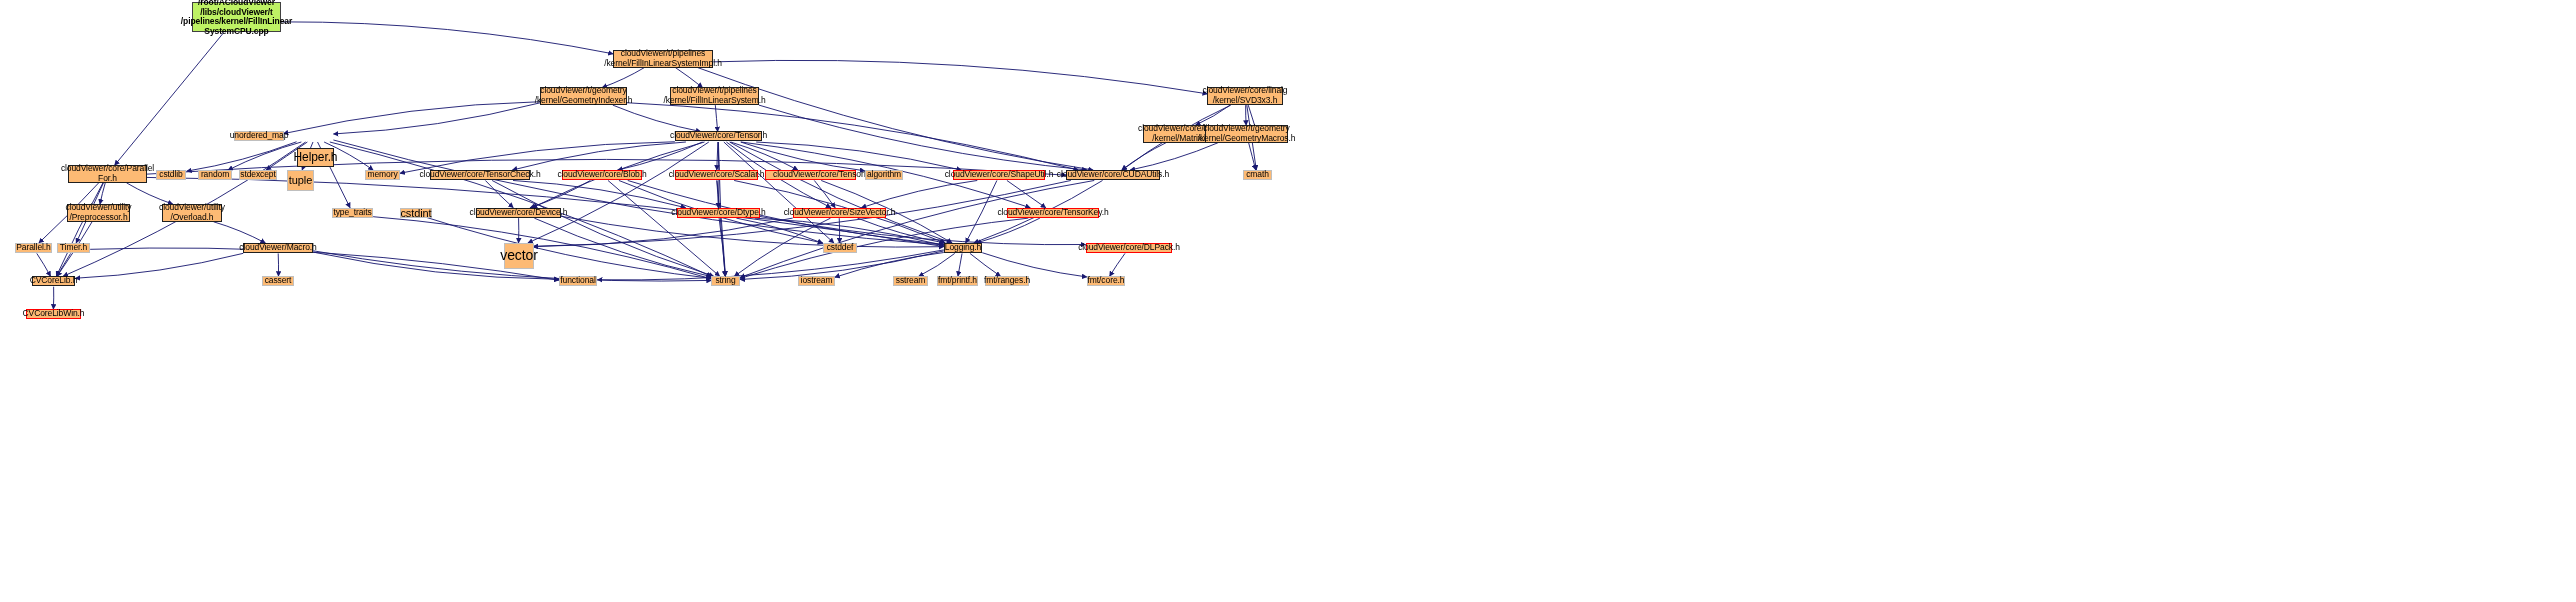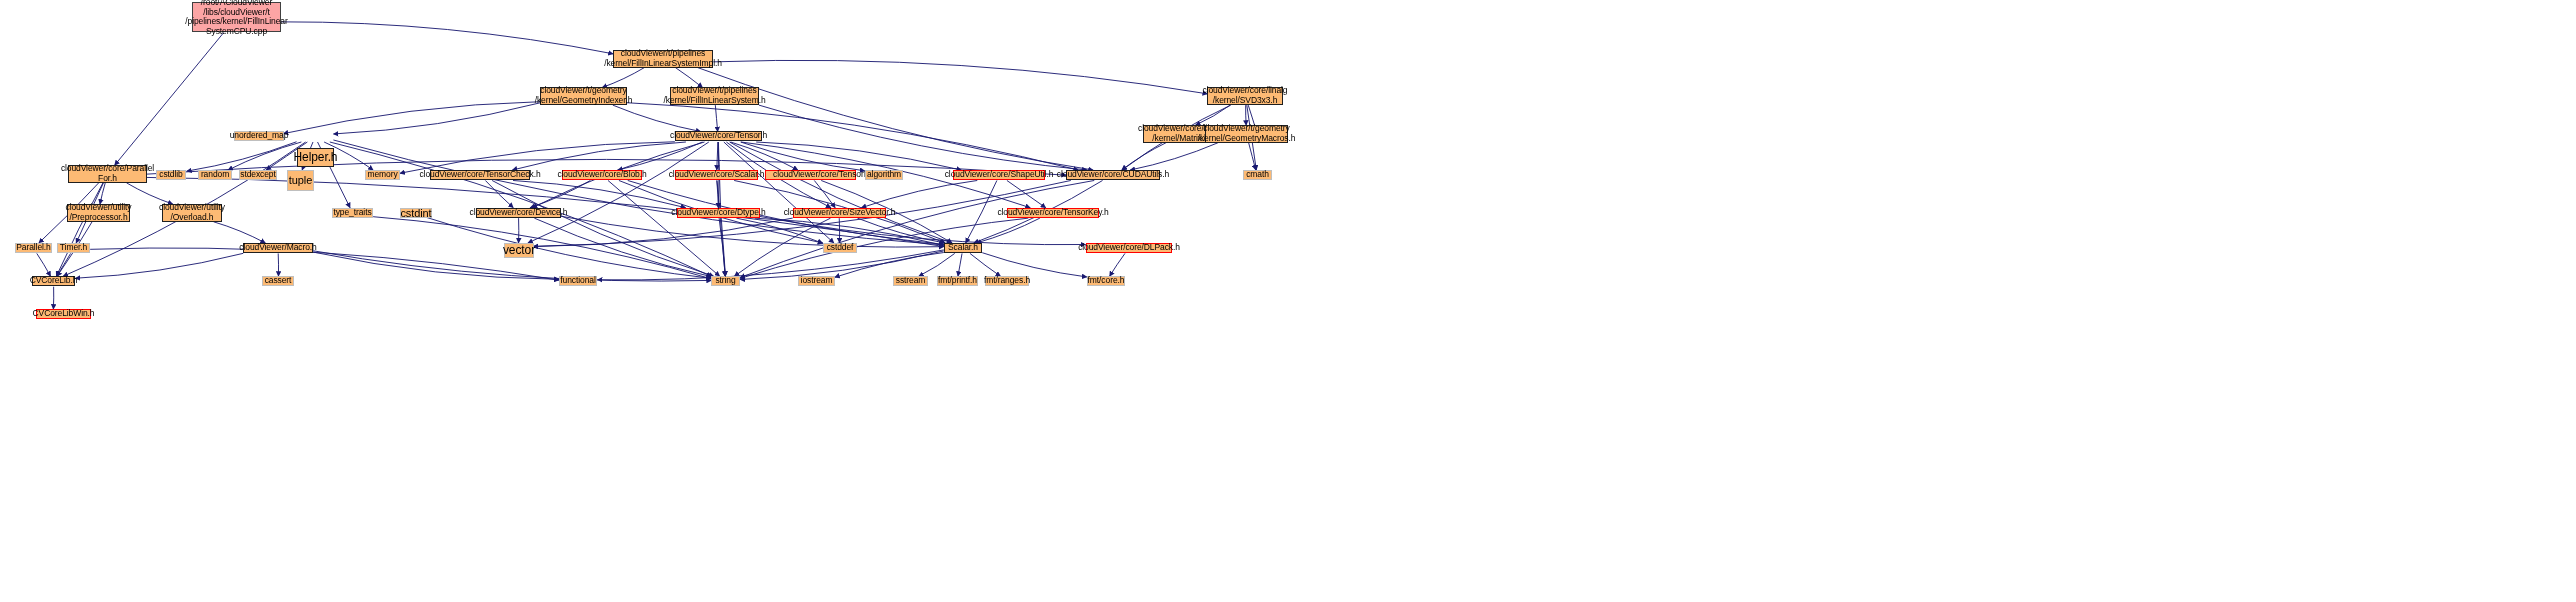--- a/index.html
+++ b/index.html
@@ -24,22 +24,23 @@
     border:0.8px solid #bfbfbf;
     color:#000000;
     line-height:1.12;
     white-space:pre-line;
     padding:0.8px 2.4px;
     letter-spacing:-0.1px;
   }
   .node.hdr{ border:0.8px solid #1f1f1f; }
   .node.red{ border:1.6px solid #ff0000; }
   .node.root{
-    background:#fca5a5;
+    background:#bef264;
     border:1.6px solid #404040;
+    font-weight:bold;
   }
 </style>
 </head>
 <body>
 
 <div id="canvas">
   <svg id="edges" xmlns="http://www.w3.org/2000/svg" viewBox="0 0 3214 752" width="2576" height="603">
       <defs>
         <marker id="ah" viewBox="0 0 10 10" refX="9" refY="5" markerWidth="6" markerHeight="6" orient="auto-start-reverse" markerUnits="strokeWidth">
           <path d="M 0 0 L 10 5 L 0 10 z" fill="#191970"></path>
@@ -189,28 +190,28 @@
 /Overload.h</div>
     <div class="node plain" style="left: 332px; top: 208px; width: 41px; height: 10.4px; font-size: 8.5px;">type_traits</div>
     <div class="node plain" style="left: 400px; top: 208px; width: 32px; height: 10.4px; font-size: 11px;">cstdint</div>
     <div class="node hdr" style="left: 476px; top: 208px; width: 85px; height: 10.4px; font-size: 8.5px;">cloudViewer/core/Device.h</div>
     <div class="node red" style="left: 677px; top: 208px; width: 83px; height: 10.4px; font-size: 8.5px;">cloudViewer/core/Dtype.h</div>
     <div class="node red" style="left: 793px; top: 208px; width: 93px; height: 10.4px; font-size: 8.5px;">cloudViewer/core/SizeVector.h</div>
     <div class="node red" style="left: 1007px; top: 208px; width: 92px; height: 10.4px; font-size: 8.5px;">cloudViewer/core/TensorKey.h</div>
     <div class="node plain" style="left: 15px; top: 243px; width: 37px; height: 10.4px; font-size: 8.5px;">Parallel.h</div>
     <div class="node plain" style="left: 57px; top: 243px; width: 33px; height: 10.4px; font-size: 8.5px;">Timer.h</div>
     <div class="node hdr" style="left: 243px; top: 243px; width: 70px; height: 10.4px; font-size: 8.5px;">cloudViewer/Macro.h</div>
-    <div class="node plain" style="left: 504px; top: 243px; width: 30px; height: 15px; font-size: 12px;">vector</div>
+    <div class="node plain" style="left: 504px; top: 243px; width: 30px; height: 26px; font-size: 14px;">vector</div>
     <div class="node plain" style="left: 823px; top: 243px; width: 34px; height: 10.4px; font-size: 8.5px;">cstddef</div>
-    <div class="node hdr" style="left: 944px; top: 243px; width: 38px; height: 10.4px; font-size: 8.5px;">Scalar.h</div>
+    <div class="node hdr" style="left: 944px; top: 243px; width: 38px; height: 10.4px; font-size: 8.5px;">Logging.h</div>
     <div class="node red" style="left: 1086px; top: 243px; width: 86px; height: 10.4px; font-size: 8.5px;">cloudViewer/core/DLPack.h</div>
     <div class="node hdr" style="left: 32px; top: 276px; width: 43px; height: 10.4px; font-size: 8.5px;">CVCoreLib.h</div>
     <div class="node plain" style="left: 262px; top: 276px; width: 32px; height: 10.4px; font-size: 8.5px;">cassert</div>
     <div class="node plain" style="left: 559px; top: 276px; width: 38px; height: 10.4px; font-size: 8.5px;">functional</div>
     <div class="node plain" style="left: 711px; top: 276px; width: 29px; height: 10.4px; font-size: 8.5px;">string</div>
     <div class="node plain" style="left: 798px; top: 276px; width: 37px; height: 10.4px; font-size: 8.5px;">iostream</div>
     <div class="node plain" style="left: 893px; top: 276px; width: 35px; height: 10.4px; font-size: 8.5px;">sstream</div>
     <div class="node plain" style="left: 937px; top: 276px; width: 41px; height: 10.4px; font-size: 8.5px;">fmt/printf.h</div>
     <div class="node plain" style="left: 985px; top: 276px; width: 44px; height: 10.4px; font-size: 8.5px;">fmt/ranges.h</div>
     <div class="node plain" style="left: 1087px; top: 276px; width: 38px; height: 10.4px; font-size: 8.5px;">fmt/core.h</div>
-    <div class="node red" style="left: 36px; top: 309px; width: 55px; height: 10.4px; font-size: 8.5px;">CVCoreLibWin.h</div>
+    <div class="node red" style="left: 26px; top: 309px; width: 55px; height: 10.4px; font-size: 8.5px;">CVCoreLibWin.h</div>
   </div>
 
 
 </body></html>

